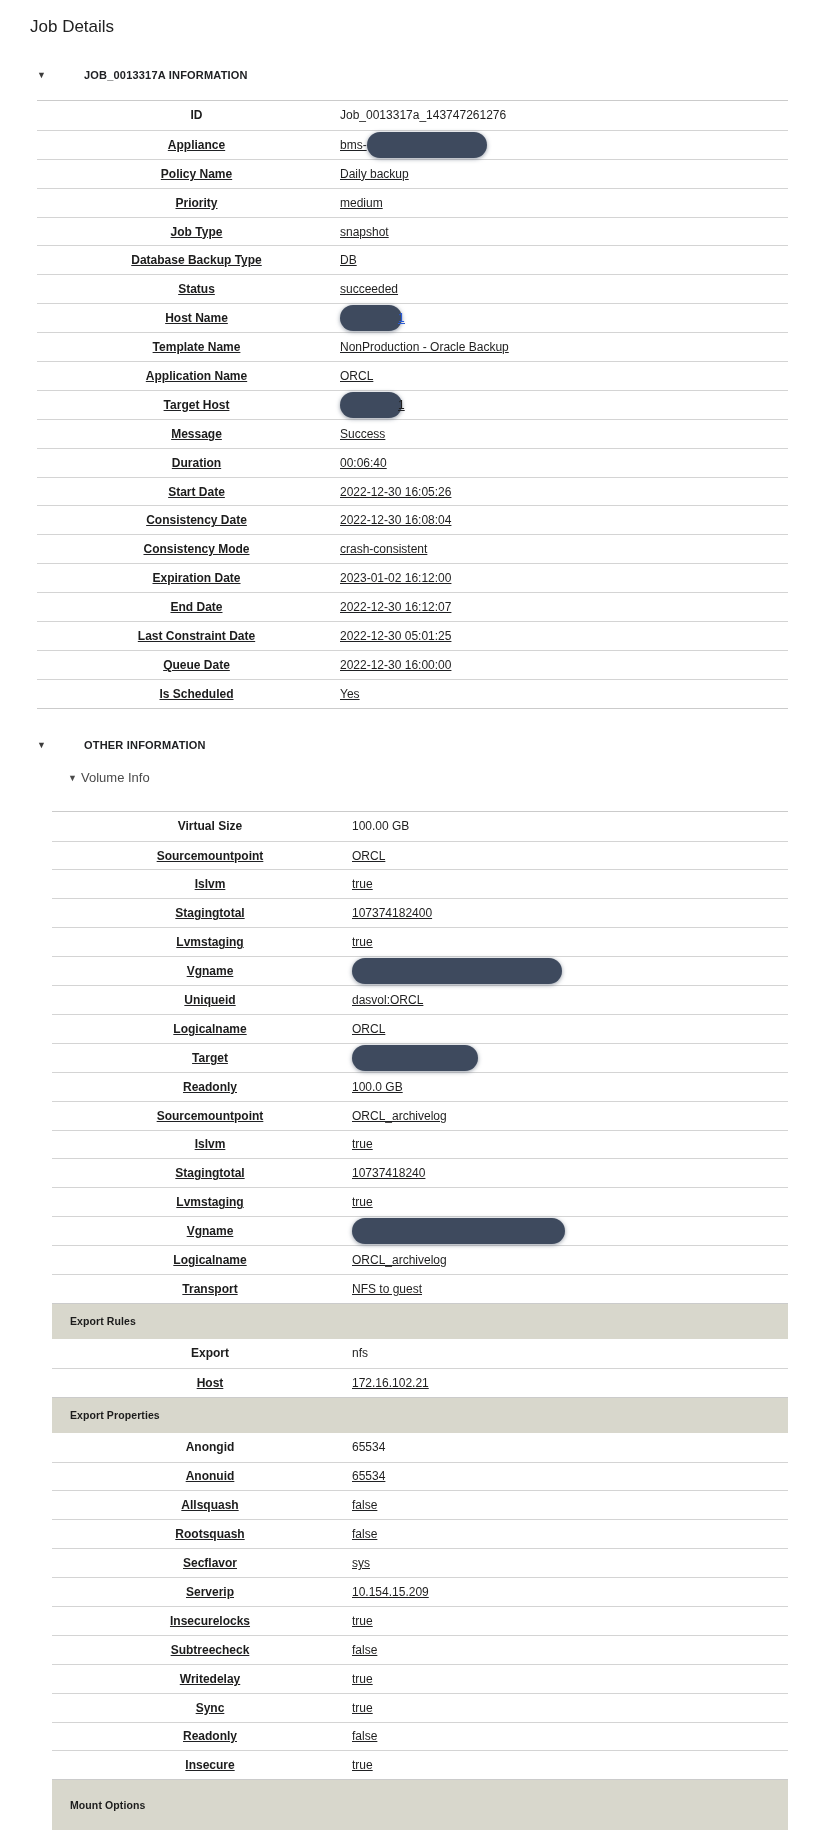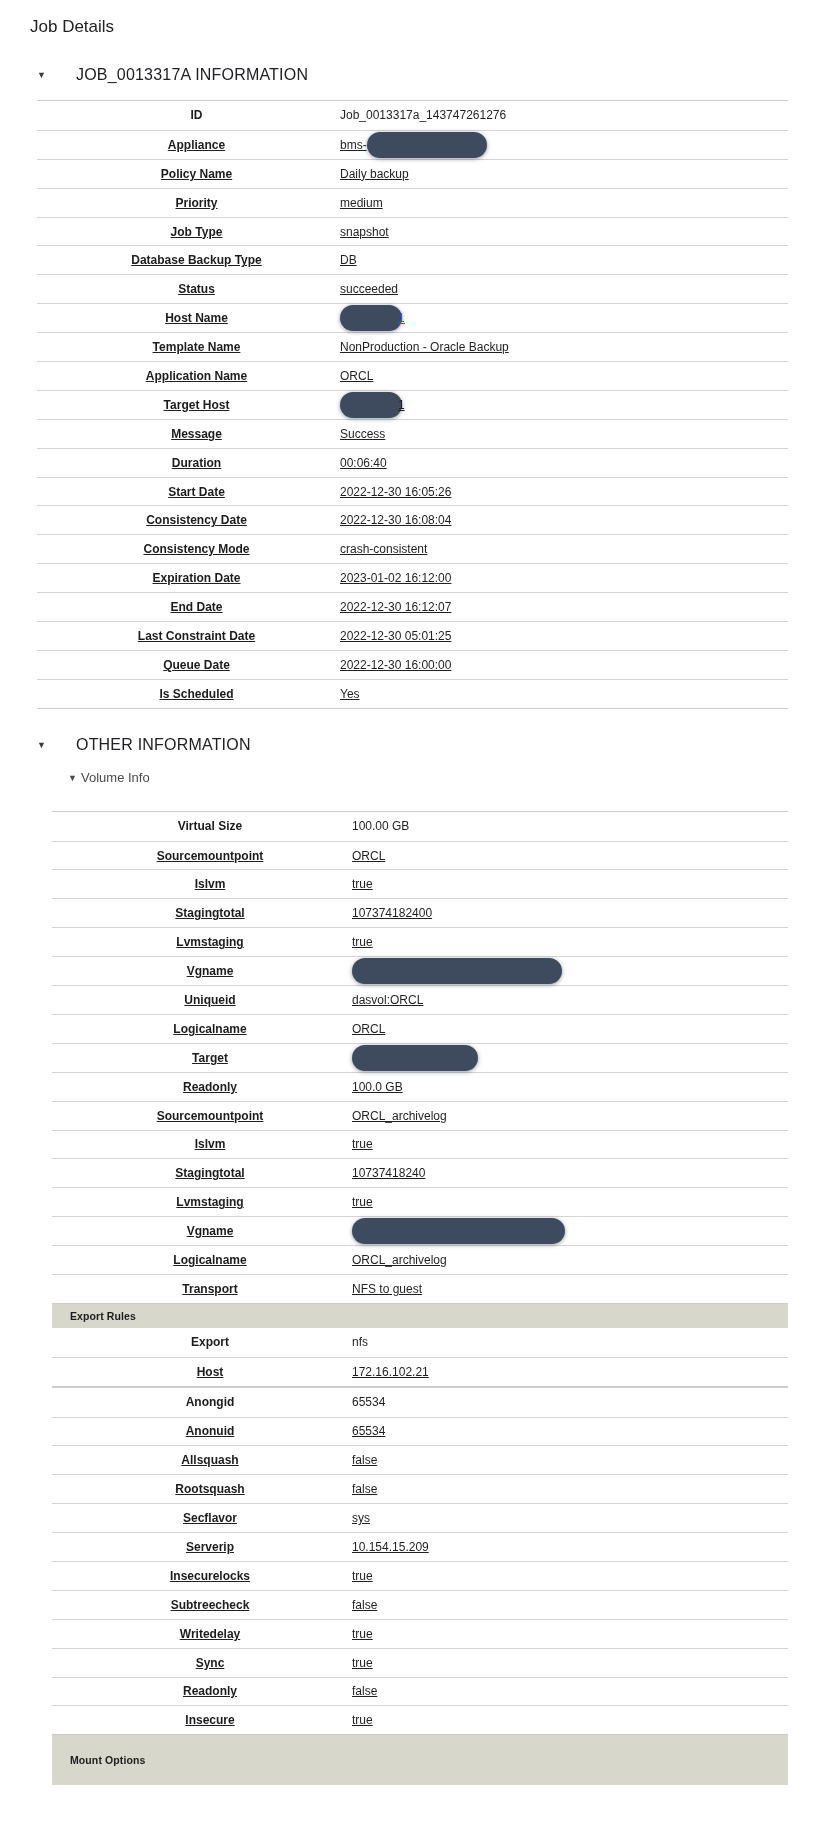--- a/index.html
+++ b/index.html
@@ -28,23 +28,23 @@
   }
   .section-header.first { margin-top: 29px; }
   .section-header.other { margin-top: 27px; }
   .tri {
     font-size: 9px;
     color: #3c3c3c;
     width: 11px;
     line-height: 18px;
   }
   .section-title {
-    margin-left: 28px;
-    font-size: 16px;
-    font-weight: 400;
+    margin-left: 36px;
+    font-size: 11px;
+    font-weight: 700;
     letter-spacing: .2px;
     color: #202124;
     line-height: 18px;
   }
   .subsection-header {
     display: flex;
     align-items: center;
     margin: 15px 0 0 68px;
     cursor: pointer;
   }
@@ -104,21 +104,21 @@
     box-shadow: 0 1px 4px rgba(62,74,94,.55);
     flex: 0 0 auto;
   }
   .cell-value .pill + span, .cell-value .pill + a { margin-left: -4px; }
   a.link {
     color: #2a5bd7;
     text-decoration: underline;
     cursor: pointer;
   }
   .band {
-    height: 24px;
+    height: 35px;
     background: #d8d7cc;
     display: flex;
     align-items: center;
   }
   .band-label {
     padding-left: 18px;
     font-size: 10.5px;
     font-weight: 700;
     color: #1c1c1c;
     letter-spacing: .1px;
@@ -396,20 +396,23 @@
             <span>nfs</span>
           </div>
         </div>
         <div class="row">
           <div class="cell-label">Host</div>
           <div class="cell-value">
             <span>172.16.102.21</span>
           </div>
         </div>
       </div>
+      <div class="band">
+        <span class="band-label">Export Properties</span>
+      </div>
       <div class="rows-block">
         <div class="row">
           <div class="cell-label">Anongid</div>
           <div class="cell-value">
             <span>65534</span>
           </div>
         </div>
         <div class="row">
           <div class="cell-label">Anonuid</div>
           <div class="cell-value">

